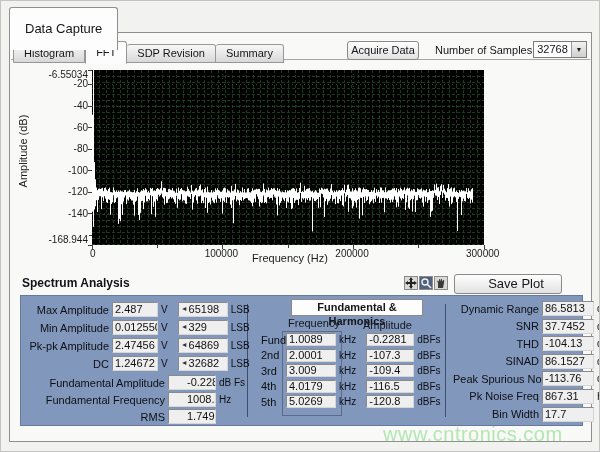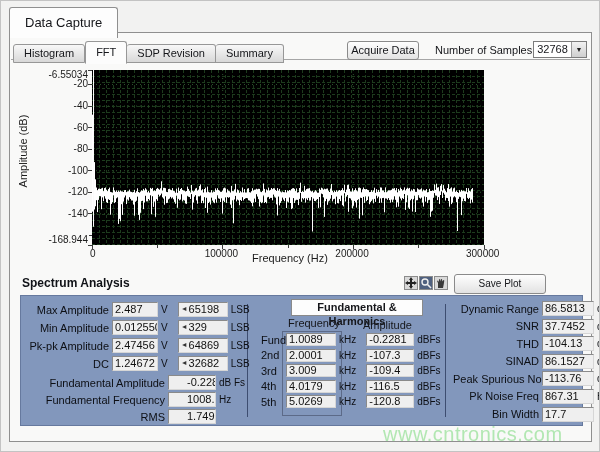--- a/index.html
+++ b/index.html
@@ -4,21 +4,21 @@
 <style>
   html,body{margin:0;padding:0;}
   body{
     width:600px;height:452px;position:relative;overflow:hidden;
     font-family:"Liberation Sans","DejaVu Sans",sans-serif;
     background:#f2f2f1;border:1px solid #c3c3c3;box-sizing:border-box;
     color:#15161a;
   }
   
   .dc-tab{
-    position:absolute;left:8px;top:6px;height:26px;padding:2px 15px;
+    position:absolute;left:8px;top:6px;height:26px;padding:8px 15px;
     background:#fdfdfd;border:1px solid #8f8f8f;border-bottom:none;
     border-radius:3px 3px 0 0;font-size:13px;line-height:26px;z-index:3;
   }
   .content{
     position:absolute;left:8px;top:31px;width:583px;height:410px;
     background:#f9f9f8;border:1px solid #8f8f8f;box-sizing:border-box;
   }
   
   .subtabs{position:absolute;left:3px;top:8px;display:flex;align-items:flex-end;z-index:2;}
   .subtab{
@@ -60,21 +60,21 @@
   .tickmark{position:absolute;background:#3c3c3c;}
   .xlab{position:absolute;left:180px;top:219px;width:200px;text-align:center;font-size:11px;color:#1b1b1b;}
   
   .sa-title{position:absolute;left:12px;top:243px;font-size:12px;font-weight:bold;color:#101217;}
   .ptool{position:absolute;top:243px;display:flex;gap:1px;}
   .ptool-btn{width:14px;height:14px;border:1px solid #8b8b8b;background:#d9d9d9;box-sizing:border-box;padding:0;}
   .ptool-btn.dark{background:#50617f;}
   .saveplot-btn{
     position:absolute;left:444px;top:241px;width:90px;height:18px;
     background:linear-gradient(#fefefe,#e2e2e2);border:1px solid #8a8a8a;
-    border-radius:3px;font-size:10px;text-align:center;line-height:17px;
+    border-radius:3px;font-size:13px;text-align:center;line-height:17px;padding-left:16px;
   }
   
   .panel{
     position:absolute;left:10px;top:262px;width:563px;height:131px;
     background:#8297bc;border:1px solid #66799e;box-sizing:border-box;
   }
   .vdiv{position:absolute;top:8px;bottom:8px;width:1px;background:#3d4d70;}
   .fld{
     background:#efefef;border:1px solid #8a8a8a;border-right-color:#d6d6d6;
     border-bottom-color:#d6d6d6;box-sizing:border-box;height:15px;

